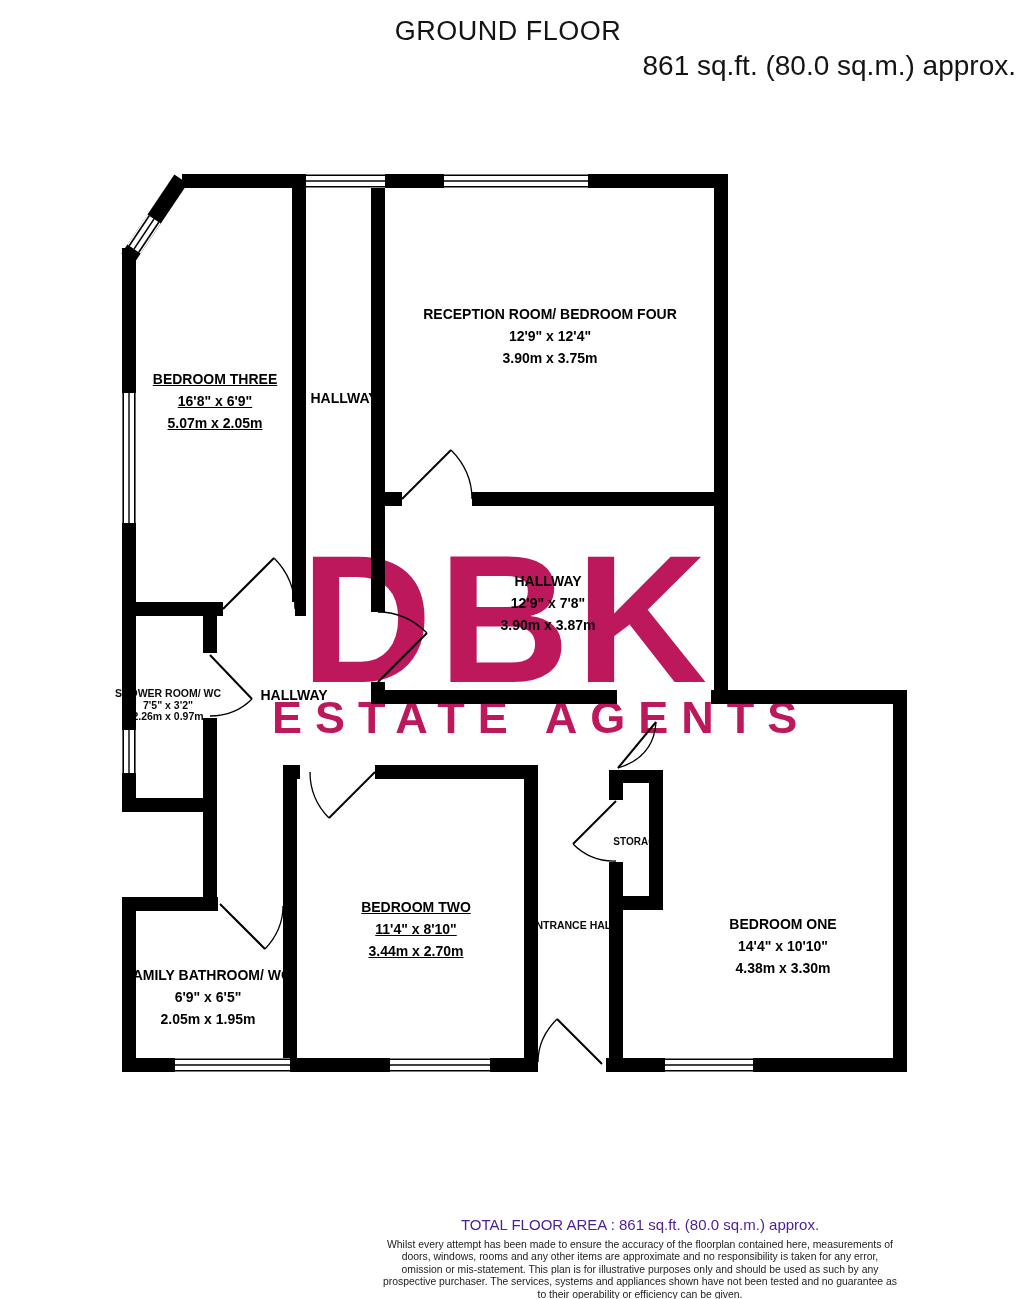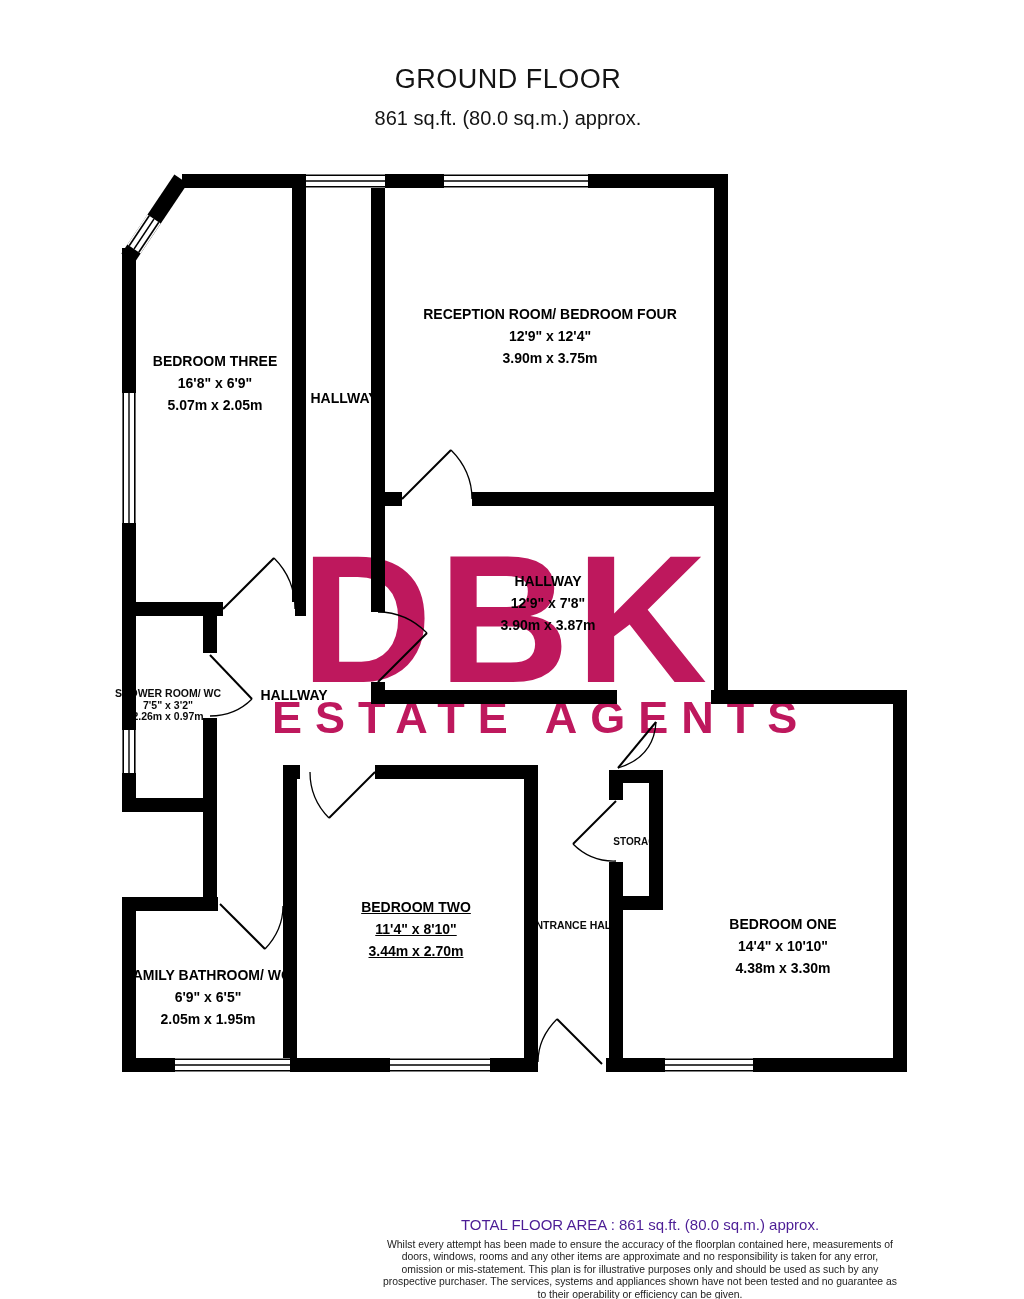--- a/index.html
+++ b/index.html
@@ -1,20 +1,20 @@
 <!DOCTYPE html>
 <html><head>
 <meta charset="utf-8">
 <style>
   html,body{margin:0;padding:0;background:#fff;}
   #stage{position:relative;width:1024px;height:1299px;background:#ffffff;
          font-family:"Liberation Sans",sans-serif;overflow:hidden;}
   .hdr{position:absolute;top:16px;left:0;width:1016px;text-align:center;z-index:40;color:#141414;}
-  .hdr .title{font-size:27px;letter-spacing:.5px;margin-top:48px;}
-  .hdr .subtitle{font-size:20px;margin-top:12px;}
+  .hdr .title{font-size:27px;letter-spacing:.5px;}
+  .hdr .subtitle{font-size:28px;margin-top:3px;text-align:right;}
   .wm{position:absolute;left:272px;top:544px;width:470px;text-align:center;z-index:5;
       font-weight:bold;color:#b8c1d3;user-select:none;}
   .wm .big{font-size:182px;line-height:150px;letter-spacing:6px;}
   .wm .sub{font-size:45px;line-height:44px;letter-spacing:13px;margin-top:2px;white-space:nowrap;}
   .room-label{position:absolute;text-align:center;font-weight:bold;color:#000000;
               font-size:14px;line-height:22px;z-index:10;}
   .small-label{position:absolute;text-align:center;font-weight:bold;color:#0b0b0b;
                font-size:10.5px;line-height:11.5px;z-index:10;}
   .tiny{font-size:10px;}
   svg.plan{position:absolute;left:0;top:0;z-index:30;pointer-events:none;}
@@ -30,21 +30,21 @@
   <div class="hdr">
     <div class="title">GROUND FLOOR</div>
     <div class="subtitle">861 sq.ft. (80.0 sq.m.) approx.</div>
   </div>
 
   <div class="wm" style="color: #be185d;">
     <div class="big">DBK</div>
     <div class="sub">ESTATE AGENTS</div>
   </div>
 
-  <div class="room-label" style="left:95px;top:350px;width:240px;">
+  <div class="room-label" style="left:95px;top:368px;width:240px;text-decoration:underline;">
     <div>BEDROOM THREE</div>
     <div>16'8"  x 6'9"</div>
     <div>5.07m  x 2.05m</div>
   </div>
 
   <div class="room-label" style="left:400px;top:303px;width:300px;">
     <div>RECEPTION ROOM/ BEDROOM FOUR</div>
     <div>12'9"  x 12'4"</div>
     <div>3.90m  x 3.75m</div>
   </div>

